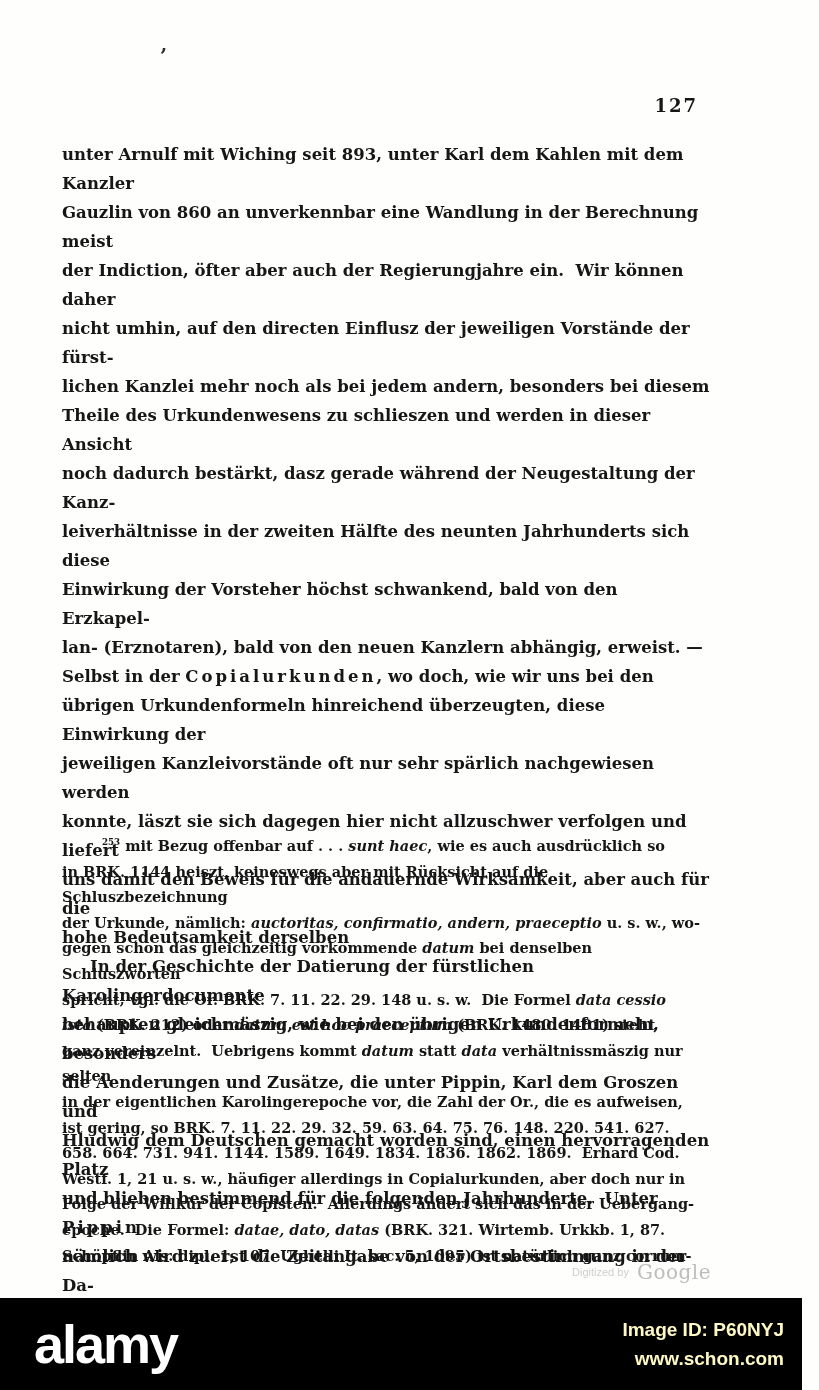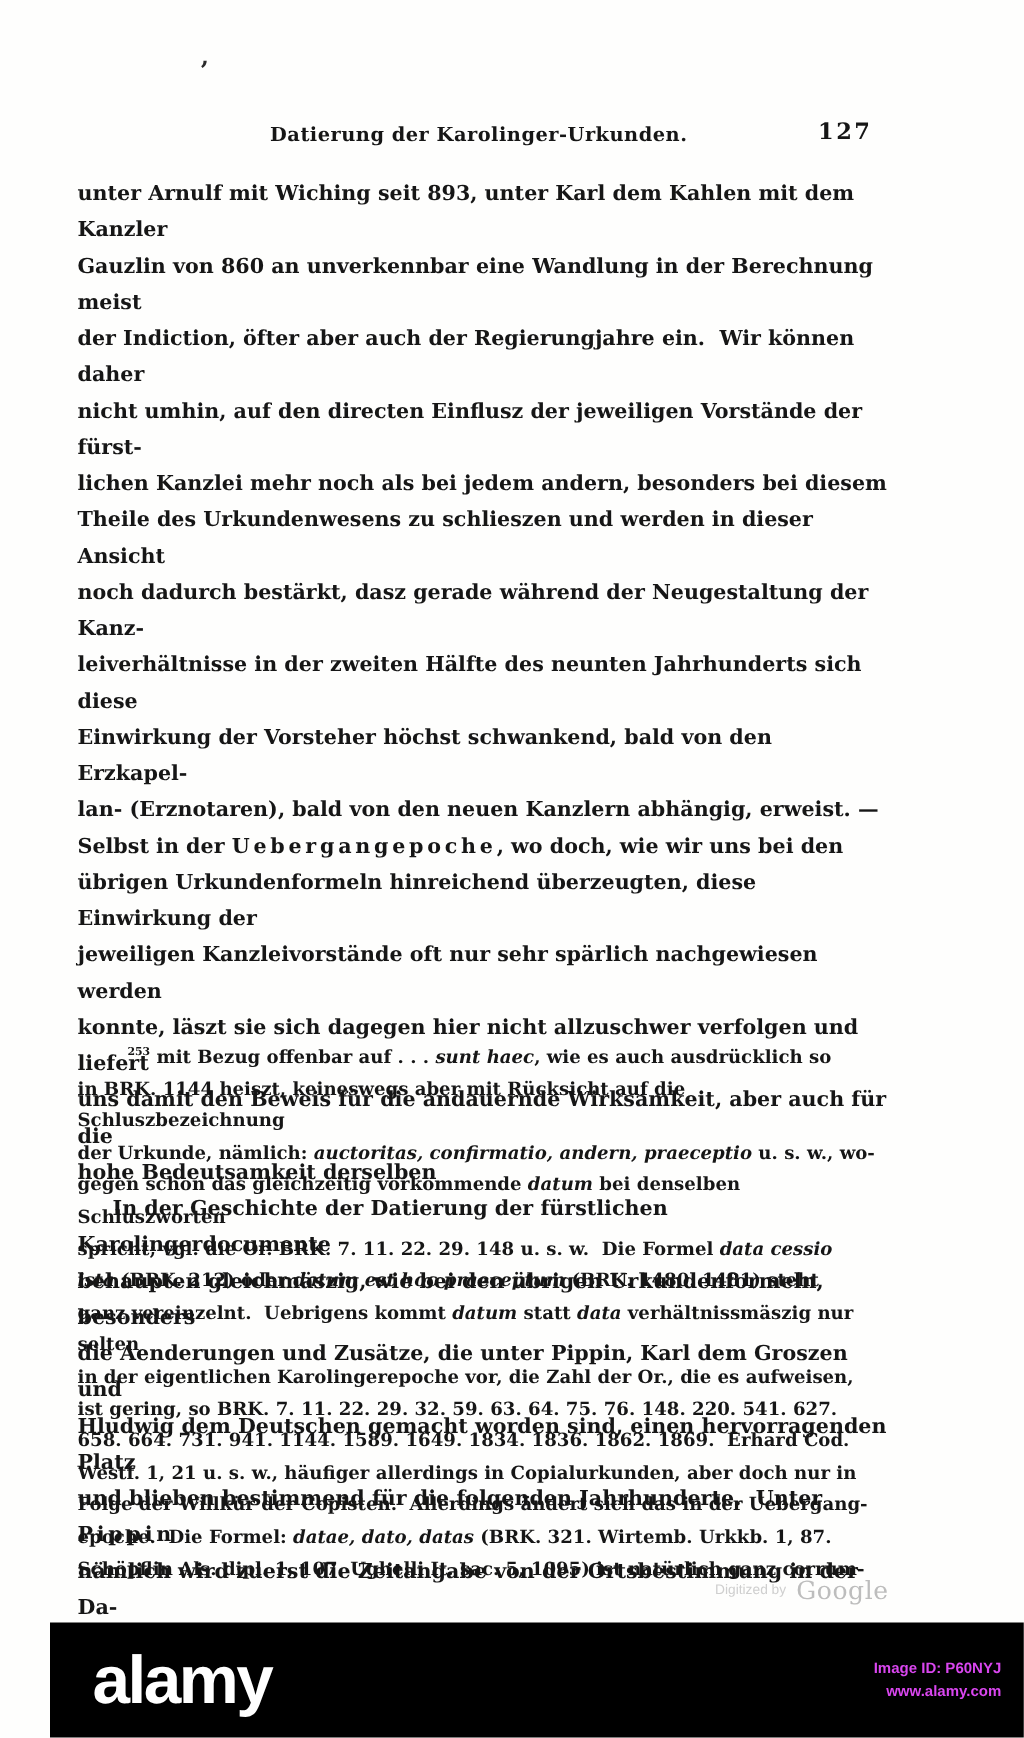--- a/index.html
+++ b/index.html
@@ -18,52 +18,51 @@
   .para.indent{text-indent:28px;}
   .footnote{position:absolute;top:833px;left:62px;width:648px;
             font-size:14.5px;line-height:25.6px;font-weight:700;
             white-space:pre-wrap;text-indent:40px;}
   .it{font-style:italic;}
   .sp{letter-spacing:3px;}
   .sup{vertical-align:super;font-size:.6em;line-height:0;}
   .gwm{position:absolute;top:1260px;right:108px;display:flex;align-items:center;gap:8px;}
   .gwm-pre{font-family:"Liberation Sans",sans-serif;font-size:11px;color:#cfcfcf;font-weight:400;}
   .gwm-logo{font-family:"DejaVu Serif",serif;font-size:20px;color:#bdbdbd;font-weight:400;letter-spacing:.5px;}
-  .alamy-bar{position:absolute;left:0;right:0;bottom:0;height:92px;background:#000;
+  .alamy-bar{position:absolute;left:0;right:17px;bottom:0;height:92px;background:#000;
              display:flex;align-items:center;justify-content:space-between;
-             padding:0 18px 0 34px;box-sizing:border-box;margin-left:40px;}
+             padding:0 18px 0 34px;box-sizing:border-box;}
   .alamy-logo{color:#fff;font-family:"Liberation Sans",sans-serif;font-weight:700;
               font-size:54px;letter-spacing:-2px;line-height:1;}
-  .alamy-right{color:#d946ef;font-family:"Liberation Sans",sans-serif;font-weight:700;
-               font-size:12px;text-align:right;line-height:1.55;}
+  .alamy-right{color:#fef9c3;font-family:"Liberation Sans",sans-serif;font-weight:700;
+               font-size:19px;text-align:right;line-height:1.55;}
 </style>
 </head>
 <body>
 
 <div class="scan">
 
   <div class="artifact">’</div>
 
   <div class="header">
-    <span class="htitle">Datierung der Karolinger-Urkunden.</span>
     <span class="pagenum">127</span>
   </div>
 
   <div class="bodytext">
     <div class="para"><span>unter Arnulf mit Wiching seit 893, unter Karl dem Kahlen mit dem Kanzler
 Gauzlin von 860 an unverkennbar eine Wandlung in der Berechnung meist
 der Indiction, öfter aber auch der Regierungjahre ein.  Wir können daher
 nicht umhin, auf den directen Einflusz der jeweiligen Vorstände der fürst-
 lichen Kanzlei mehr noch als bei jedem andern, besonders bei diesem
 Theile des Urkundenwesens zu schlieszen und werden in dieser Ansicht
 noch dadurch bestärkt, dasz gerade während der Neugestaltung der Kanz-
 leiverhältnisse in der zweiten Hälfte des neunten Jahrhunderts sich diese
 Einwirkung der Vorsteher höchst schwankend, bald von den Erzkapel-
 lan- (Erznotaren), bald von den neuen Kanzlern abhängig, erweist. —
-Selbst in der </span><span class="sp">Uebergangepoche</span><span>, wo doch, wie wir uns bei den
+Selbst in der </span><span class="sp">Copialurkunden</span><span>, wo doch, wie wir uns bei den
 übrigen Urkundenformeln hinreichend überzeugten, diese Einwirkung der
 jeweiligen Kanzleivorstände oft nur sehr spärlich nachgewiesen werden
 konnte, läszt sie sich dagegen hier nicht allzuschwer verfolgen und liefert
 uns damit den Beweis für die andauernde Wirksamkeit, aber auch für die
 hohe Bedeutsamkeit derselben</span></div>
     <div class="para indent"><span>In der Geschichte der Datierung der fürstlichen Karolingerdocumente
 behaupten gleichmäszig, wie bei den übrigen Urkundenformeln, besonders
 die Aenderungen und Zusätze, die unter Pippin, Karl dem Groszen und
 Hludwig dem Deutschen gemacht worden sind, einen hervorragenden Platz
 und blieben bestimmend für die folgenden Jahrhunderte.  Unter </span><span class="sp">Pippin</span><span>
@@ -90,15 +89,15 @@
     <span class="gwm-pre">Digitized by</span>
     <span class="gwm-logo">Google</span>
   </div>
 
 </div>
 
 <div class="alamy-bar">
   <span class="alamy-logo">alamy</span>
   <div class="alamy-right">
     <div>Image ID: P60NYJ</div>
-    <div>www.alamy.com</div>
+    <div>www.schon.com</div>
   </div>
 </div>
 
 </body></html>

